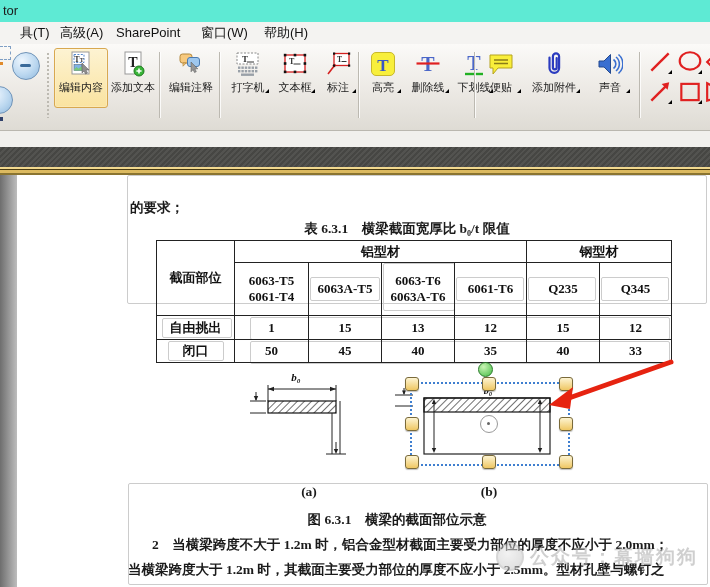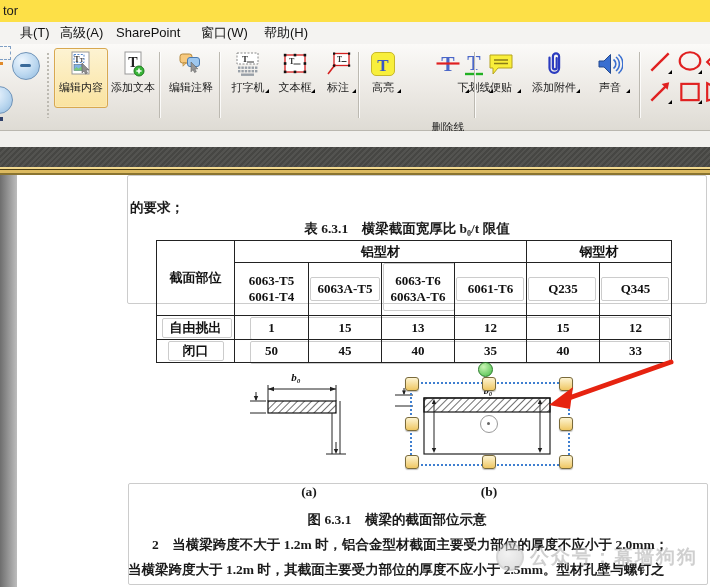--- a/index.html
+++ b/index.html
@@ -1,19 +1,19 @@
 <!DOCTYPE html>
 <html><head>
 <meta charset="utf-8">
 <style>
   html,body{margin:0;padding:0;background:#888;}
   #screen{position:relative;width:710px;height:587px;overflow:hidden;background:#fff;
           font-family:"Liberation Sans","DejaVu Sans",sans-serif;-webkit-font-smoothing:antialiased;}
   
-  #titlebar{position:absolute;left:0;top:0;width:710px;height:22px;background:#fde047;}
+  #titlebar{position:absolute;left:0;top:0;width:710px;height:22px;background:#5eead4;}
   #title-text{position:absolute;left:3px;top:3px;font-size:13px;color:#1c1c1c;}
   #menubar{position:absolute;left:0;top:22px;width:710px;height:22px;background:#f4f3f1;border-bottom:1px solid #e3e1dc;}
   .menu-item{position:absolute;top:2px;height:18px;line-height:18px;font-size:13px;color:#111;padding:0 20px;}
   
   #toolbar{position:absolute;left:0;top:44px;width:710px;height:86px;
            background:linear-gradient(#fbfaf8,#ece9e4 55%,#dedbd4);border-bottom:1px solid #bab7af;}
   #toolbar-strip{position:absolute;left:0;top:131px;width:710px;height:16px;background:#f1f0ed;}
   .tb-btn{position:absolute;top:4px;height:58px;display:flex;flex-direction:column;align-items:center;
           justify-content:flex-start;border:1px solid transparent;border-radius:3px;}
   .tb-btn .ic{width:26px;height:26px;margin-top:2px;flex:0 0 auto;}
@@ -193,21 +193,21 @@
 
     <div class="tb-btn" style="left:362px;width:40px;">
       <svg class="ic" viewBox="0 0 26 26">
         <rect x="1.5" y="1.5" width="23" height="23" rx="4.5" fill="#f8ef3c" stroke="#c8b82a"></rect>
         <text x="13" y="19.5" font-family="serif" font-weight="bold" font-size="17" fill="#3a57c4" text-anchor="middle">T</text>
       </svg>
       <span class="lbl">高亮</span>
         <span class="dd" style="position:absolute;right:2px;bottom:13px;"></span>
     </div>
 
-    <div class="tb-btn" style="left:424px;width:46px;gap:40px;">
+    <div class="tb-btn" style="left:404px;width:46px;">
       <svg class="ic" viewBox="0 0 26 26">
         <text x="13" y="20" font-family="serif" font-weight="bold" font-size="20" fill="#4a66c8" text-anchor="middle">T</text>
         <path d="M1.5 12.5 h23" stroke="#e02020" stroke-width="2.2"></path>
       </svg>
       <span class="lbl">删除线</span>
         <span class="dd" style="position:absolute;right:2px;bottom:13px;"></span>
     </div>
 
     <div class="tb-btn" style="left:452px;width:42px;">
       <svg class="ic" viewBox="0 0 26 26">

